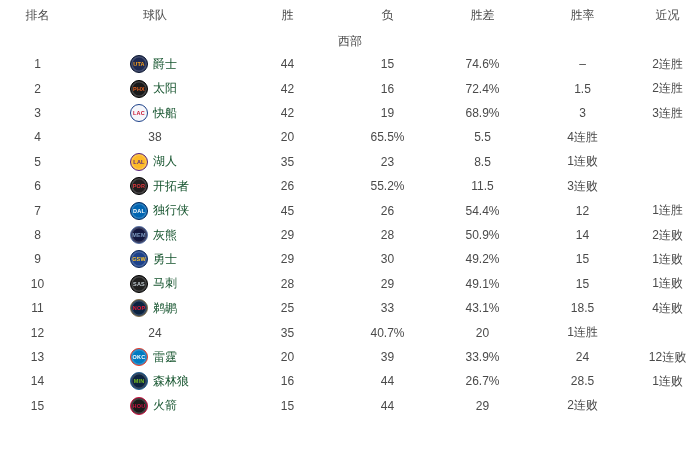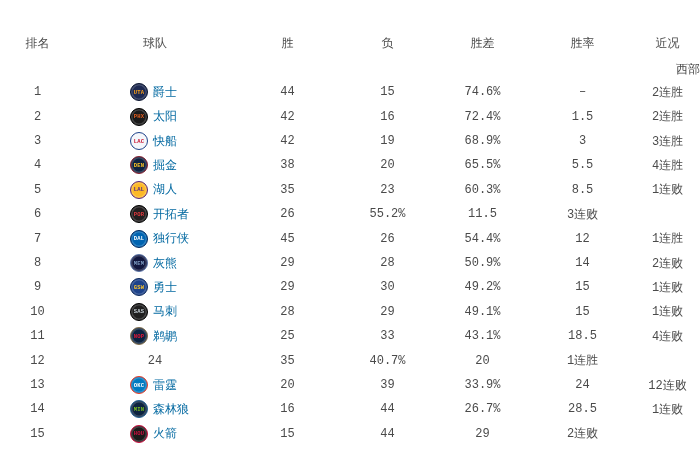--- a/index.html
+++ b/index.html
@@ -1,40 +1,39 @@
 <!DOCTYPE html>
 <html><head>
 <meta charset="utf-8">
 <style>
   html, body { margin: 0; padding: 0; background: #ffffff; }
   * { box-sizing: border-box; }
   .standings {
     width: 700px;
     height: 418px;
     background: #ffffff;
-    font-family: Liberation Mono, monospace;
+    font-family: Liberation Sans, sans-serif;
     font-size: 12px;
     color: #4a4a4a;
     display: flex;
     flex-direction: column;
     overflow: hidden;
-    margin-top: 28px;
   }
   .row {
     display: grid;
     grid-template-columns: 75px 160px 105px 95px 95px 105px 65px;
     align-items: center;
     flex: 1 1 0;
   }
   .header-row { flex: 0 0 30px; }
   .section-row {
     flex: 0 0 22px;
     display: flex;
     align-items: center;
-    justify-content: flex-end;
+    justify-content: center;
   }
   .cell { text-align: center; white-space: nowrap; }
   .c-team {
     display: flex;
     align-items: center;
     justify-content: flex-start;
     padding-left: 55px;
     gap: 5px;
     text-align: left;
   }
@@ -45,21 +44,21 @@
     border: 1px solid rgba(0,0,0,0.25);
     display: inline-flex;
     align-items: center;
     justify-content: center;
     font-size: 5.5px;
     font-weight: bold;
     letter-spacing: 0.2px;
     flex: 0 0 auto;
     box-shadow: inset 0 0 0 1.5px rgba(255,255,255,0.18);
   }
-  .team-name { color: #0369a1; }
+  .team-name { color: #14532d; }
 </style>
 </head>
 <body>
 
 <div class="standings">
 
   <div class="row header-row">
     <div class="cell">排名</div>
     <div class="cell">球队</div>
     <div class="cell">胜</div>
@@ -104,39 +103,34 @@
         <span class="team-name">快船</span>
       </div>
       <div class="cell">42</div>
       <div class="cell">19</div>
       <div class="cell">68.9%</div>
       <div class="cell">3</div>
       <div class="cell">3连胜</div>
     </div>
     <div class="row data-row">
       <div class="cell">4</div>
-      <div class="cell c-team">
-        <span class="logo" style="background: rgb(14, 34, 64); color: rgb(254, 197, 36); border-color: rgb(139, 33, 49);">DEN</span>
-        <span class="team-name">掘金</span>
-      </div>
       <div class="cell">38</div>
       <div class="cell">20</div>
       <div class="cell">65.5%</div>
       <div class="cell">5.5</div>
       <div class="cell">4连胜</div>
     </div>
     <div class="row data-row">
       <div class="cell">5</div>
       <div class="cell c-team">
         <span class="logo" style="background: rgb(253, 185, 39); color: rgb(85, 37, 131); border-color: rgb(85, 37, 131);">LAL</span>
         <span class="team-name">湖人</span>
       </div>
       <div class="cell">35</div>
       <div class="cell">23</div>
-      <div class="cell">60.3%</div>
       <div class="cell">8.5</div>
       <div class="cell">1连败</div>
     </div>
     <div class="row data-row">
       <div class="cell">6</div>
       <div class="cell c-team">
         <span class="logo" style="background: rgb(33, 30, 31); color: rgb(224, 58, 62); border-color: rgb(0, 0, 0);">POR</span>
         <span class="team-name">开拓者</span>
       </div>
       <div class="cell">26</div>

